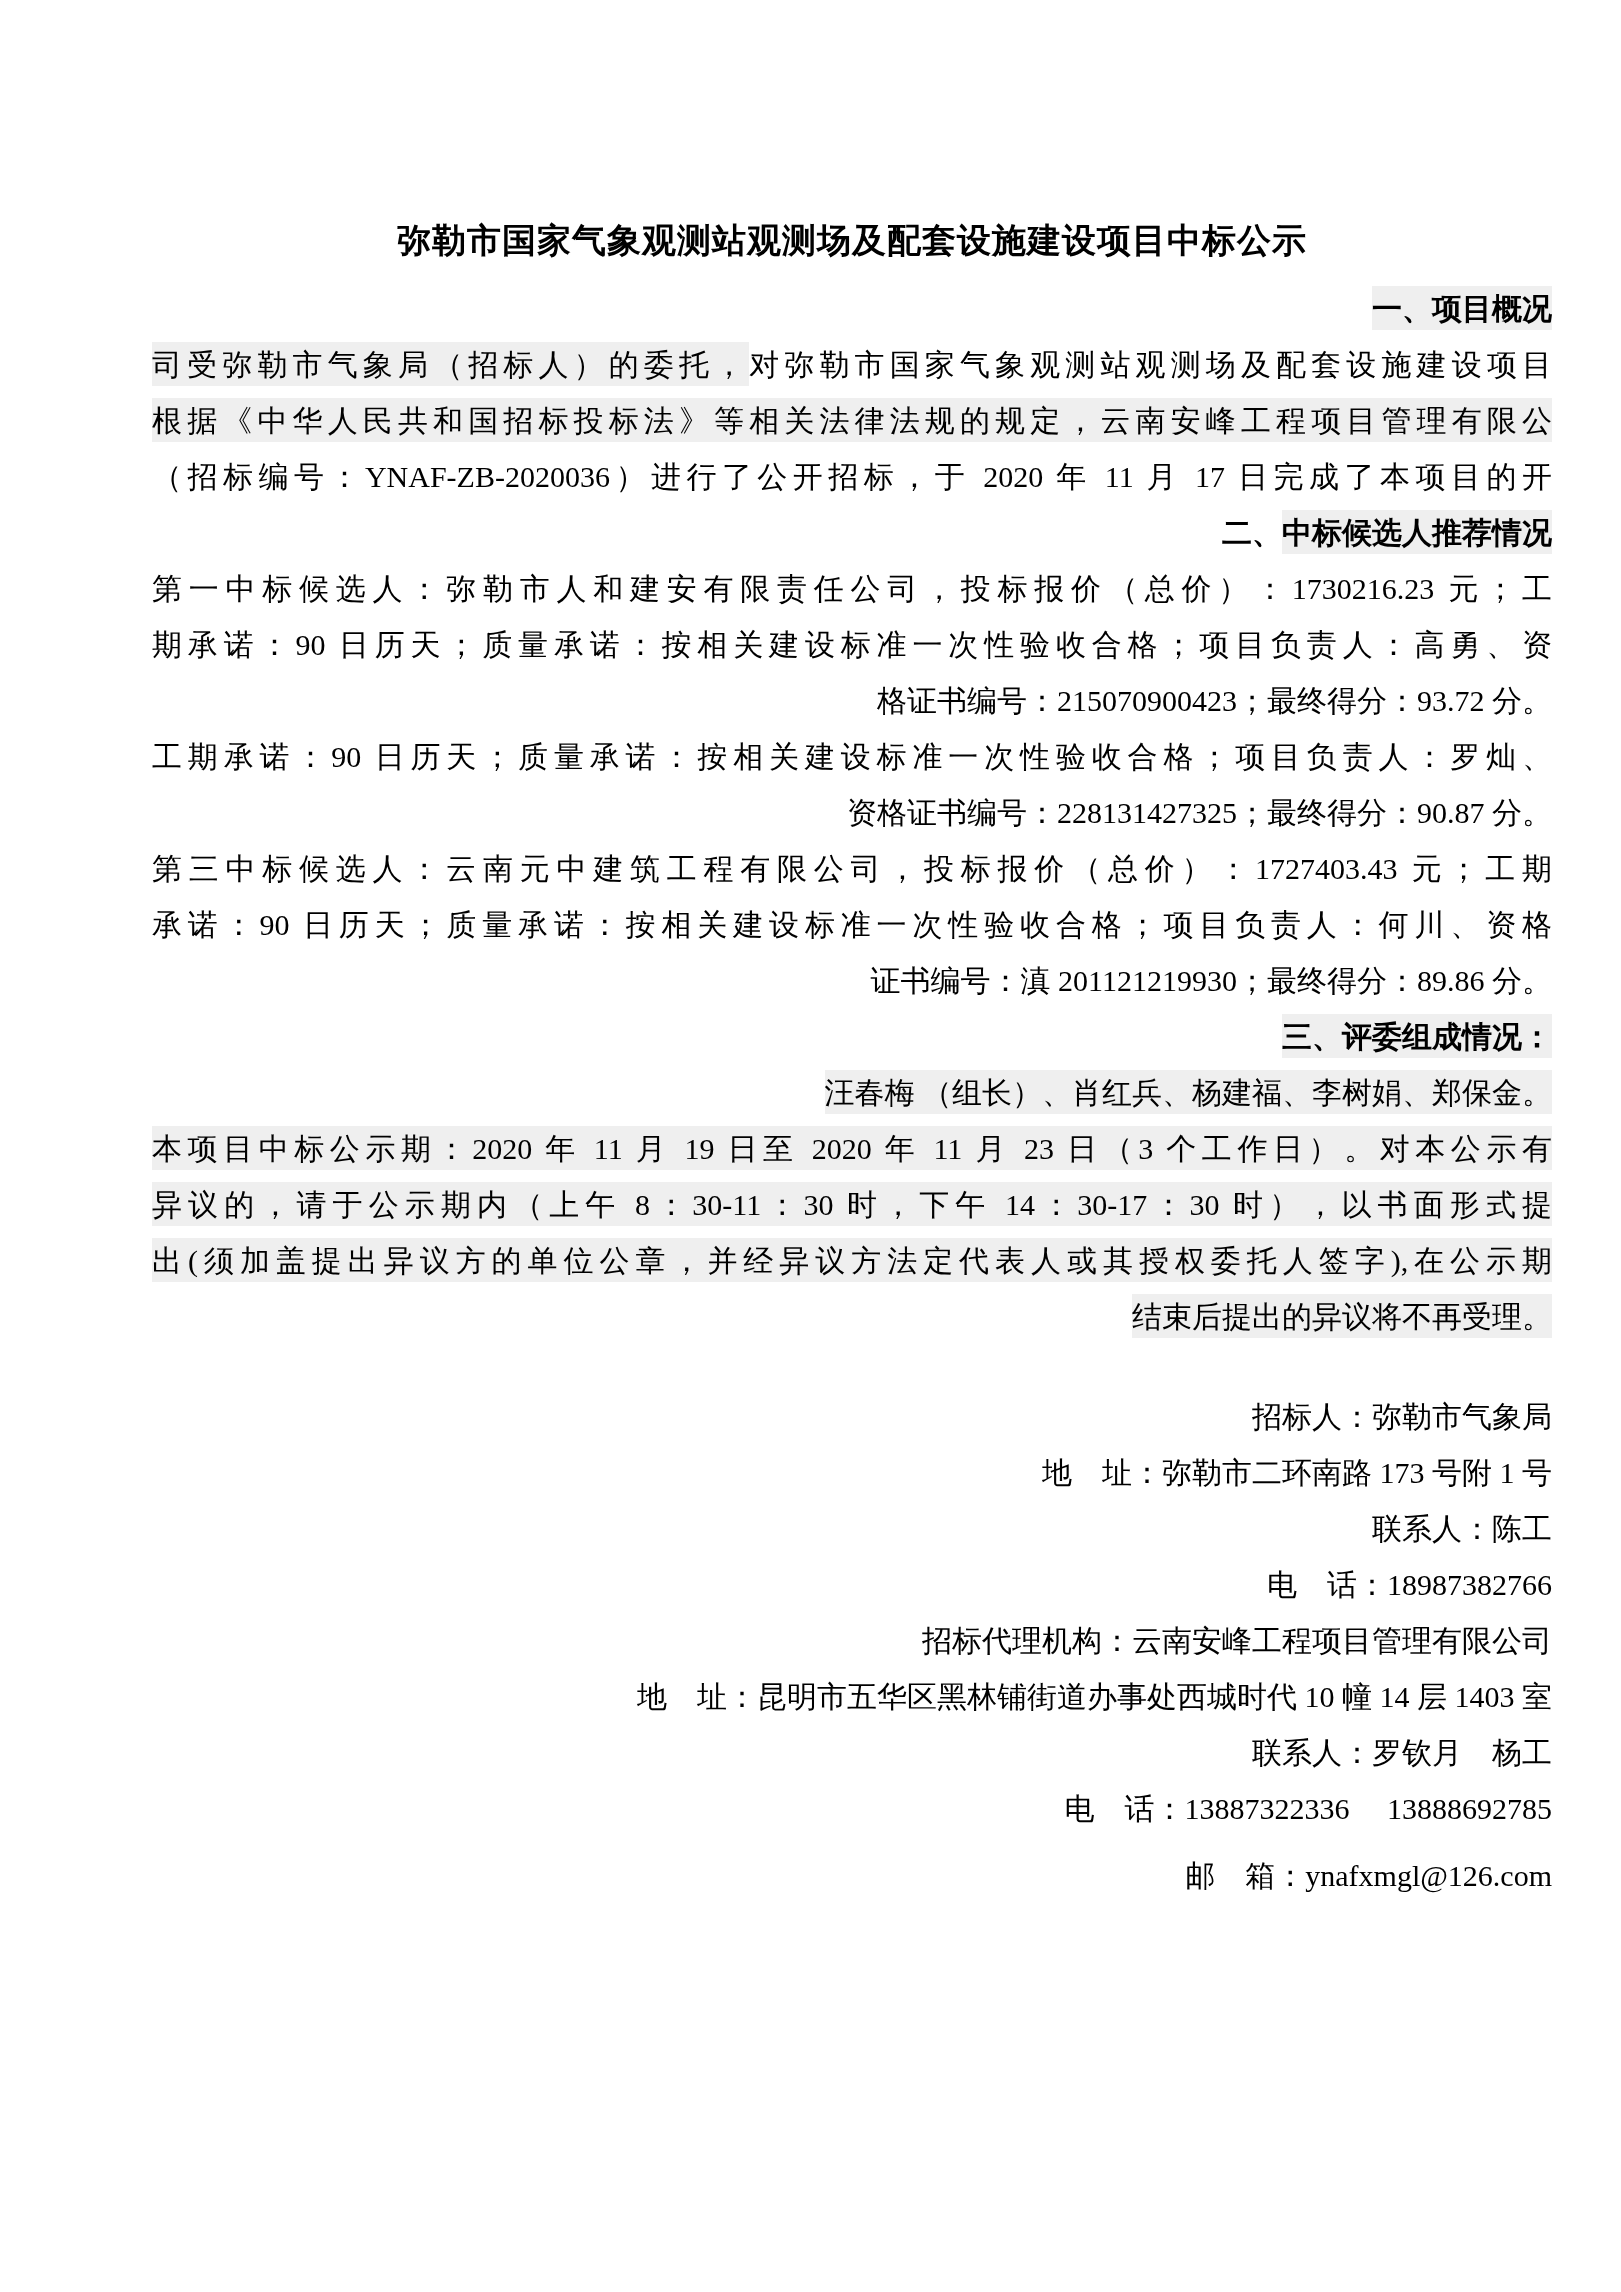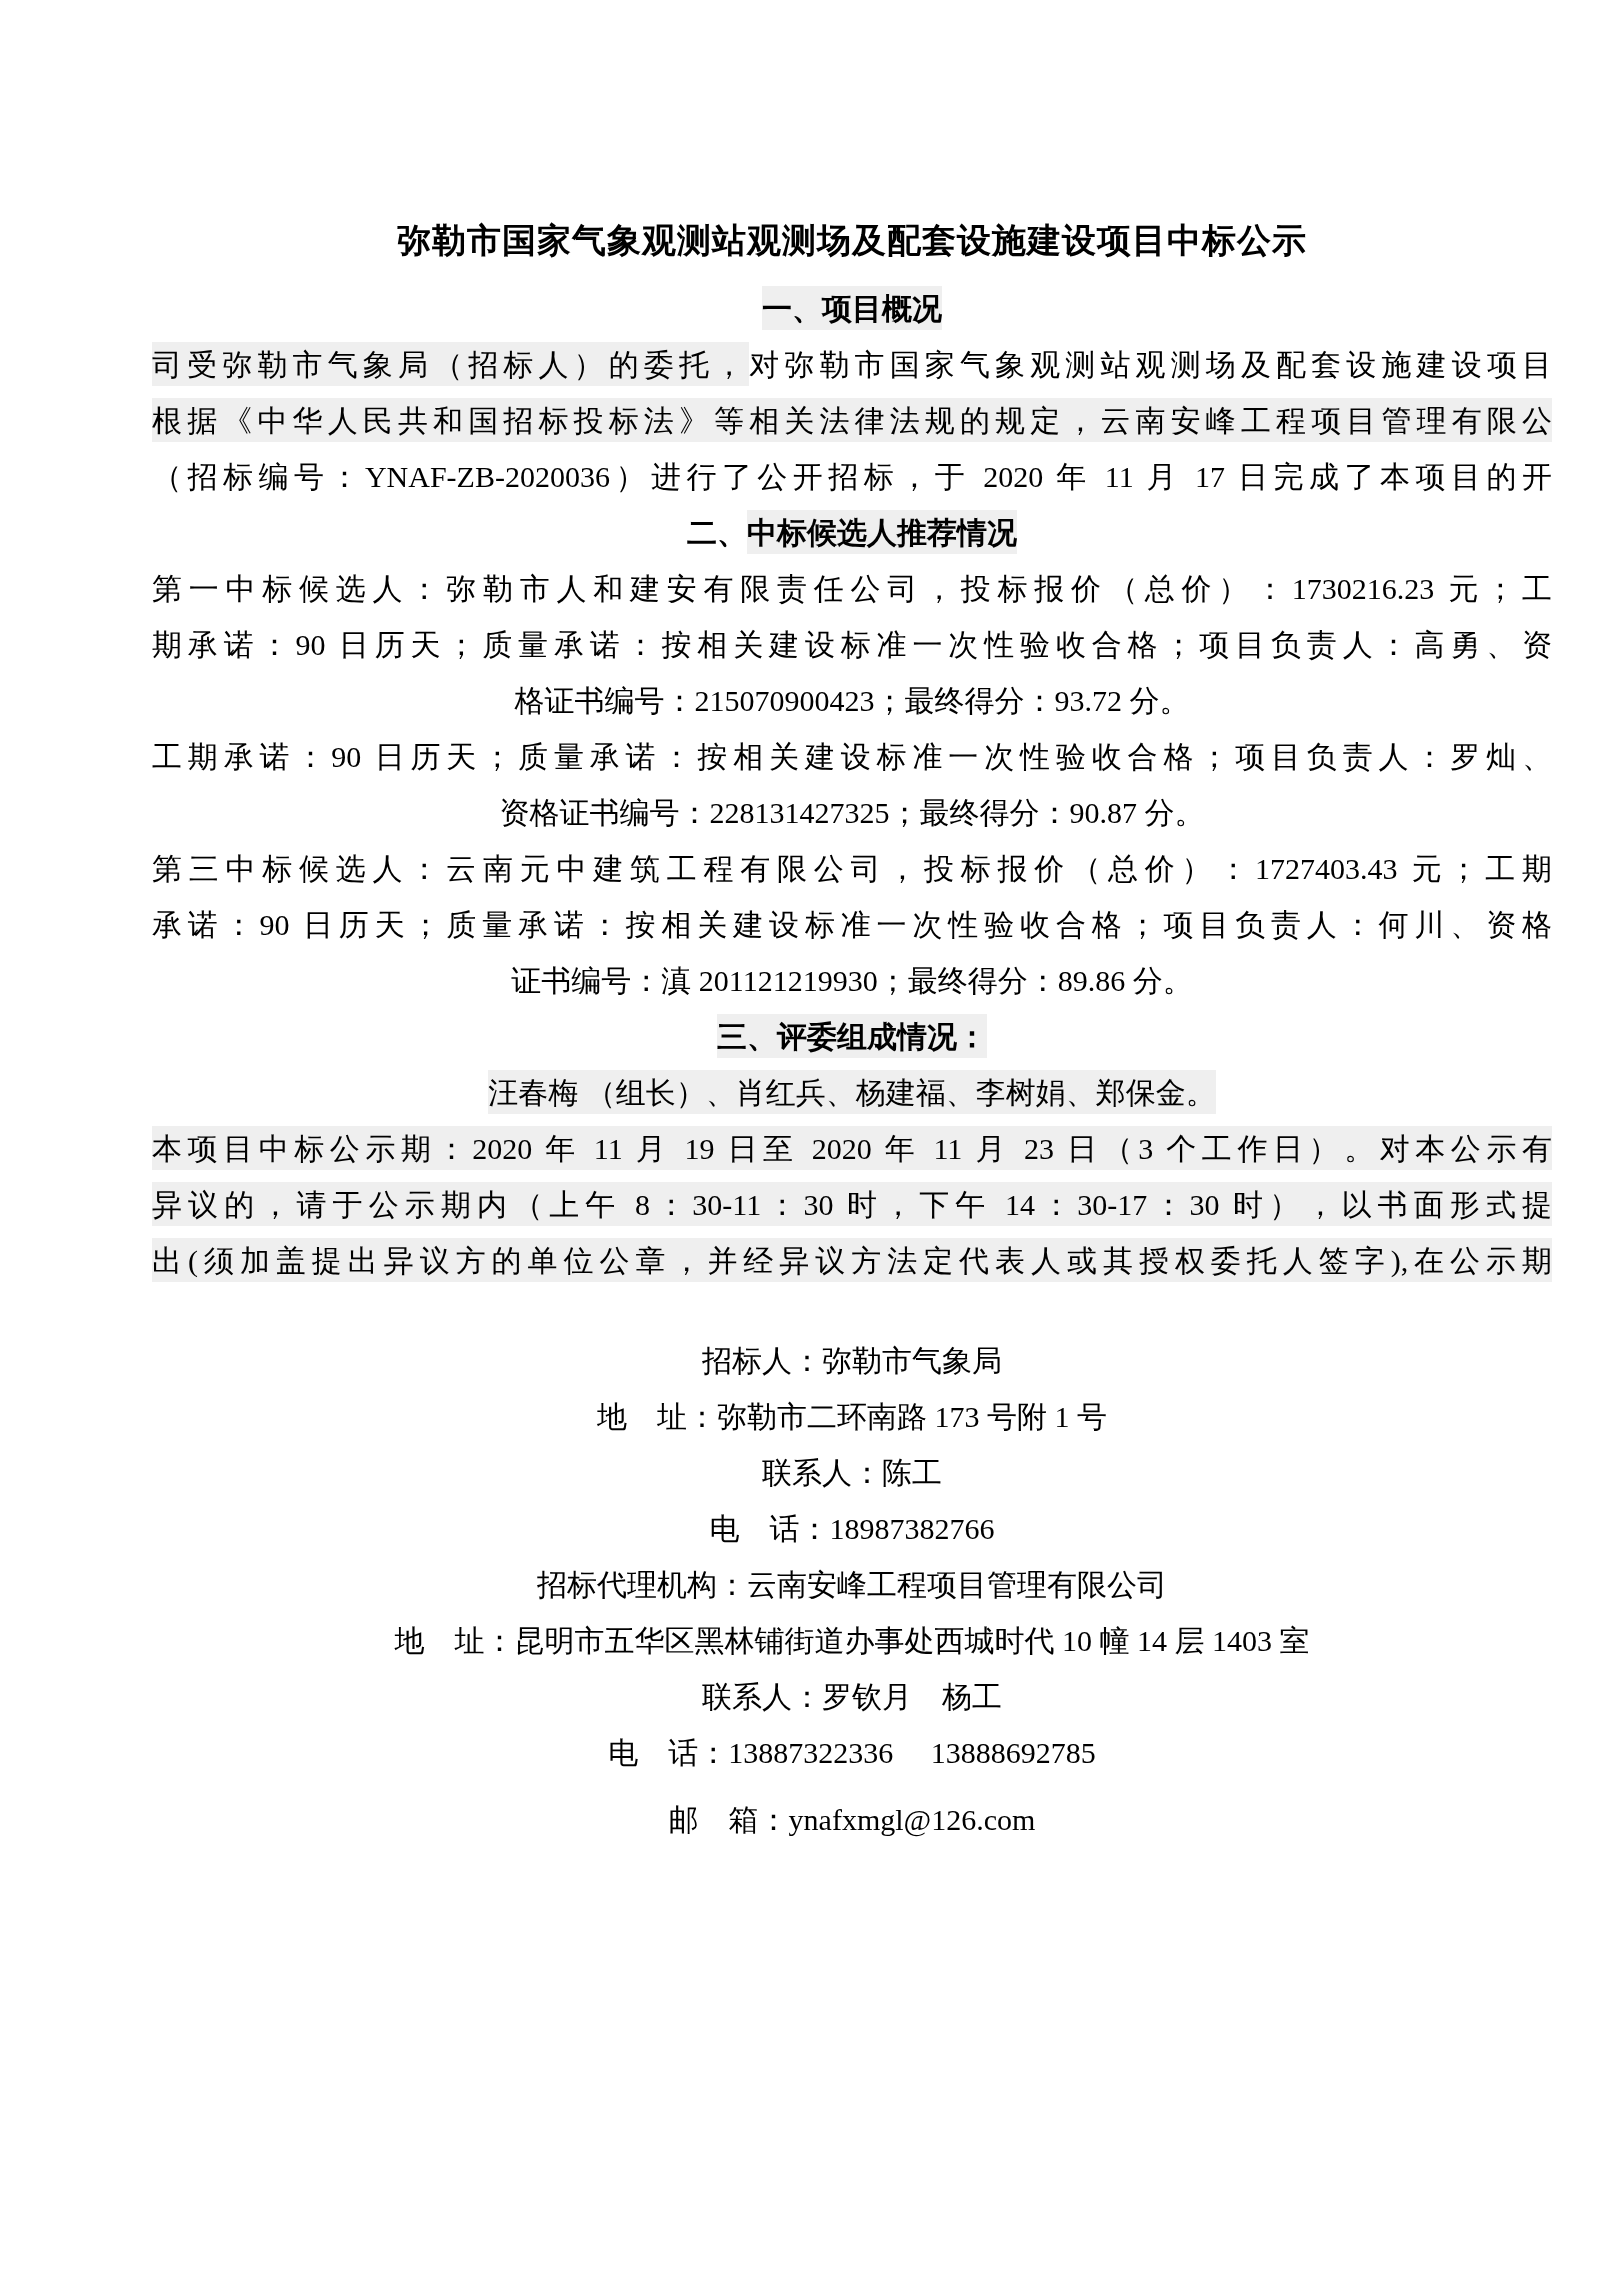--- a/index.html
+++ b/index.html
@@ -22,21 +22,21 @@
     line-height: 45px;
     text-align: center;
     letter-spacing: 1px;
   }
   .lines { margin-top: 17.6px; }
   .line {
     height: 56px;
     line-height: 56px;
     font-size: 30px;
     white-space: pre-wrap;
-    text-align: center;
+    text-align: right;
   }
   .line.justify { text-align: justify; text-align-last: justify; }
   .line.heading { font-weight: bold; }
   .hl { background: var(--hl-color, #efefef); padding: 5.9px 0; }
   .contact { margin-top: 44px; }
   .contact .line:last-child { margin-top: 11.8px; }
 </style>
 </head>
 <body>
 
@@ -55,20 +55,21 @@
       <div class="line body justify"><span>工期承诺：90 日历天；质量承诺：按相关建设标准一次性验收合格；项目负责人：罗灿、</span></div>
       <div class="line body"><span>资格证书编号：228131427325；最终得分：90.87 分。</span></div>
       <div class="line body justify"><span>第三中标候选人：云南元中建筑工程有限公司，投标报价（总价）：1727403.43 元；工期</span></div>
       <div class="line body justify"><span>承诺：90 日历天；质量承诺：按相关建设标准一次性验收合格；项目负责人：何川、资格</span></div>
       <div class="line body"><span>证书编号：滇 201121219930；最终得分：89.86 分。</span></div>
       <div class="line heading"><span class="hl">三、评委组成情况：</span></div>
       <div class="line body"><span class="hl">汪春梅 （组长）、肖红兵、杨建福、李树娟、郑保金。</span></div>
       <div class="line body justify"><span class="hl">本项目中标公示期：2020 年 11 月 19 日至 2020 年 11 月 23 日（3 个工作日）。对本公示有</span></div>
       <div class="line body justify"><span class="hl">异议的，请于公示期内（上午 8：30-11：30 时，下午 14：30-17：30 时），以书面形式提</span></div>
       <div class="line body justify"><span class="hl">出(须加盖提出异议方的单位公章，并经异议方法定代表人或其授权委托人签字),在公示期</span></div>
+      <div class="line body"><span class="hl">结束后提出的异议将不再受理。</span></div>
     </div>
 
   <div class="lines contact">
       <div class="line"><span>招标人：弥勒市气象局</span></div>
       <div class="line"><span>地　址：弥勒市二环南路 173 号附 1 号</span></div>
       <div class="line"><span>联系人：陈工</span></div>
       <div class="line"><span>电　话：18987382766</span></div>
       <div class="line"><span>招标代理机构：云南安峰工程项目管理有限公司</span></div>
       <div class="line"><span>地　址：昆明市五华区黑林铺街道办事处西城时代 10 幢 14 层 1403 室</span></div>
       <div class="line"><span>联系人：罗钦月　杨工</span></div>

